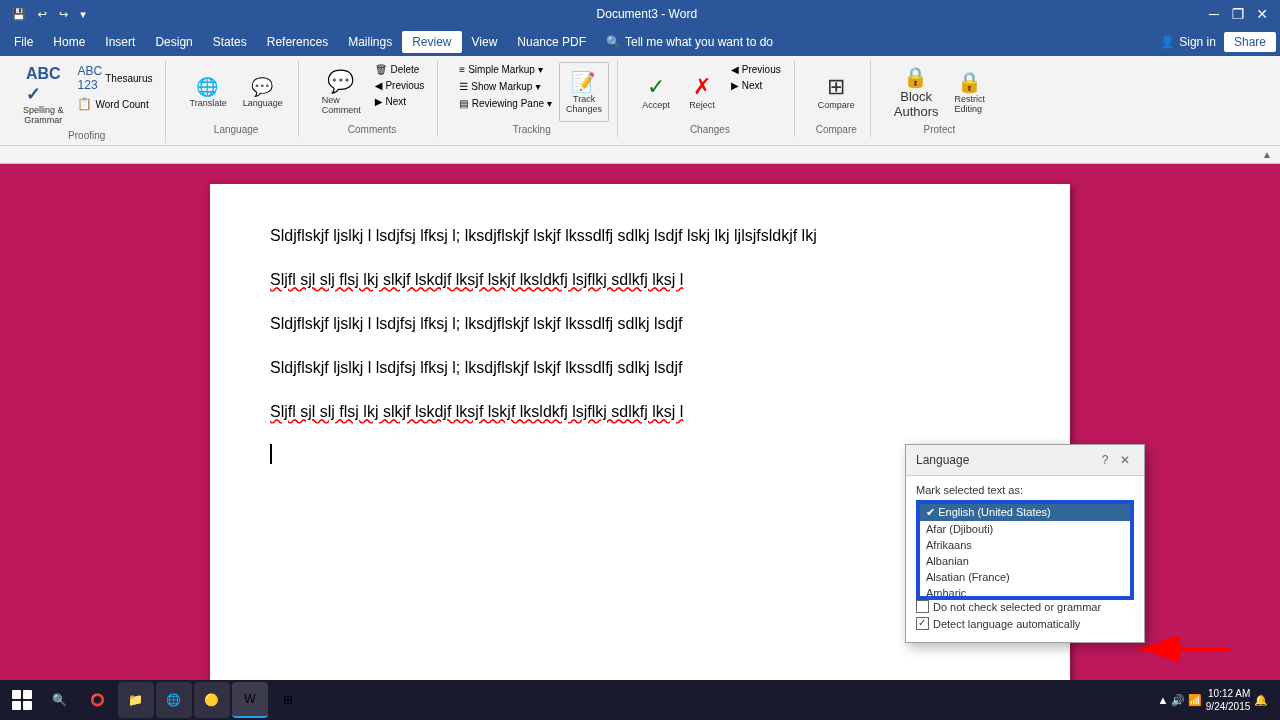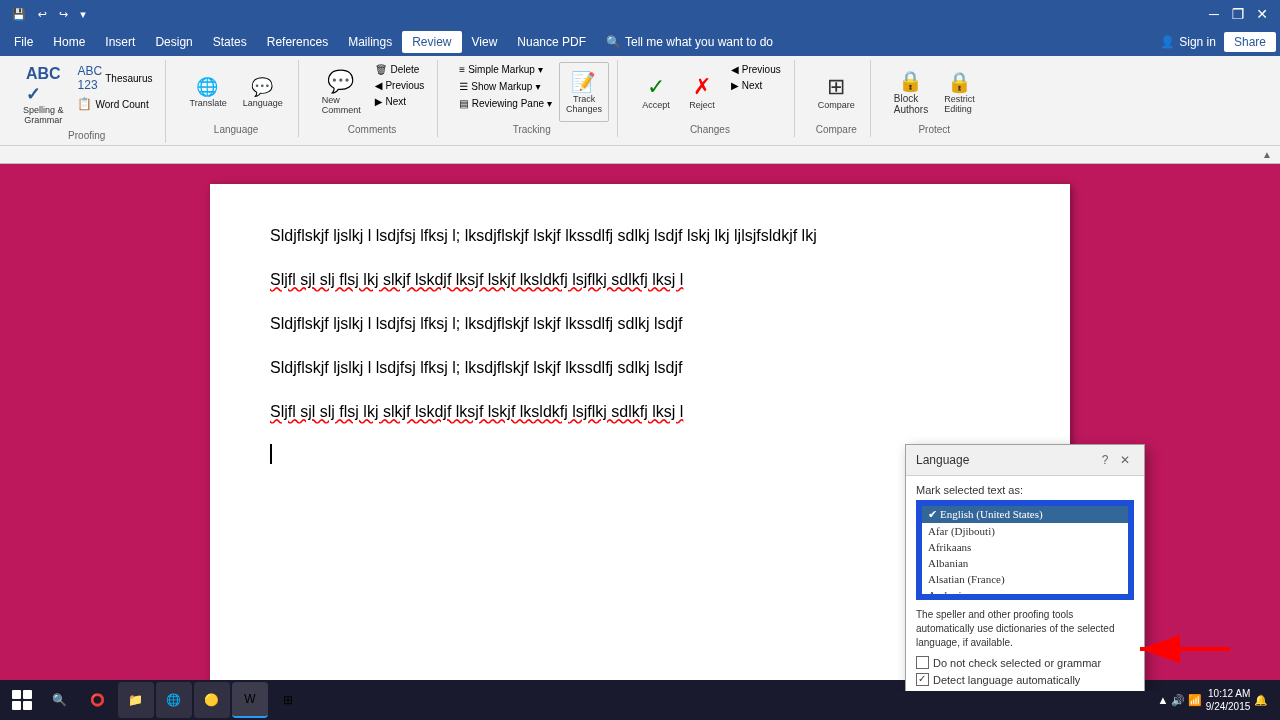--- a/index.html
+++ b/index.html
@@ -192,20 +192,21 @@
 
 <div class="title-bar">
   <div class="title-bar-left">
     <div class="quick-access">
       <span class="qa-btn">💾</span>
       <span class="qa-btn">↩</span>
       <span class="qa-btn">↪</span>
       <span class="qa-btn">▾</span>
     </div>
   </div>
+  <div class="title-bar-center">Document3 - Word</div>
   <div class="title-bar-controls">
     <div class="title-bar-btn">─</div>
     <div class="title-bar-btn">❐</div>
     <div class="title-bar-btn close">✕</div>
   </div>
 </div>
 
 <div class="menu-bar">
   <div class="menu-item">File</div>
   <div class="menu-item">Home</div>
@@ -349,21 +350,21 @@
           <div style="font-size:9px;">Compare</div>
         </div>
       </div>
       <div class="ribbon-group-label">Compare</div>
     </div>
 
     <div class="ribbon-group">
       <div class="ribbon-group-buttons">
         <div class="ribbon-btn ribbon-btn-large" style="min-width:44px;">
           <div style="font-size:20px;">🔒</div>
-          <div style="font-size:10px;">Block<br>Authors</div>
+          <div style="font-size:13px;text-align:center;">Block<br>Authors</div>
         </div>
         <div class="ribbon-btn ribbon-btn-large" style="min-width:44px;">
           <div style="font-size:20px;">🔒</div>
           <div style="font-size:9px;text-align:left;">Restrict<br>Editing</div>
         </div>
       </div>
       <div class="ribbon-group-label">Protect</div>
     </div>
 
   </div>
@@ -389,32 +390,31 @@
     <div class="dialog-title-bar">
       <span class="dialog-title">Language</span>
       <div class="dialog-title-buttons">
         <button class="dialog-title-btn">?</button>
         <button class="dialog-title-btn">✕</button>
       </div>
     </div>
     <div class="dialog-body">
       <div class="dialog-label">Mark selected text as:</div>
       <div class="dialog-list-wrapper">
-        <ul class="dialog-list" style="flex:1;border:6px solid #1d4ed8;font-family:Liberation Serif, serif;">
+        <ul class="dialog-list" style="flex:1;border:4px solid #1d4ed8;">
           <li class="selected">✔ English (United States)</li>
           <li>Afar (Djibouti)</li>
           <li>Afrikaans</li>
           <li>Albanian</li>
           <li>Alsatian (France)</li>
           <li>Amharic</li>
           <li>Arabic (Algeria)</li>
 
         </ul>
       </div>
-      <div class="dialog-description">The speller and other proofing tools automatically use dictionaries of the selected language, if available.</div>
       <div class="dialog-checkbox-row">
         <div class="dialog-checkbox"></div>
         <span class="dialog-checkbox-label">Do not check selected or grammar</span>
       </div>
       <div class="dialog-checkbox-row">
         <div class="dialog-checkbox dialog-checkbox-checked"></div>
         <span class="dialog-checkbox-label">Detect language automatically</span>
       </div>
     </div>
 

